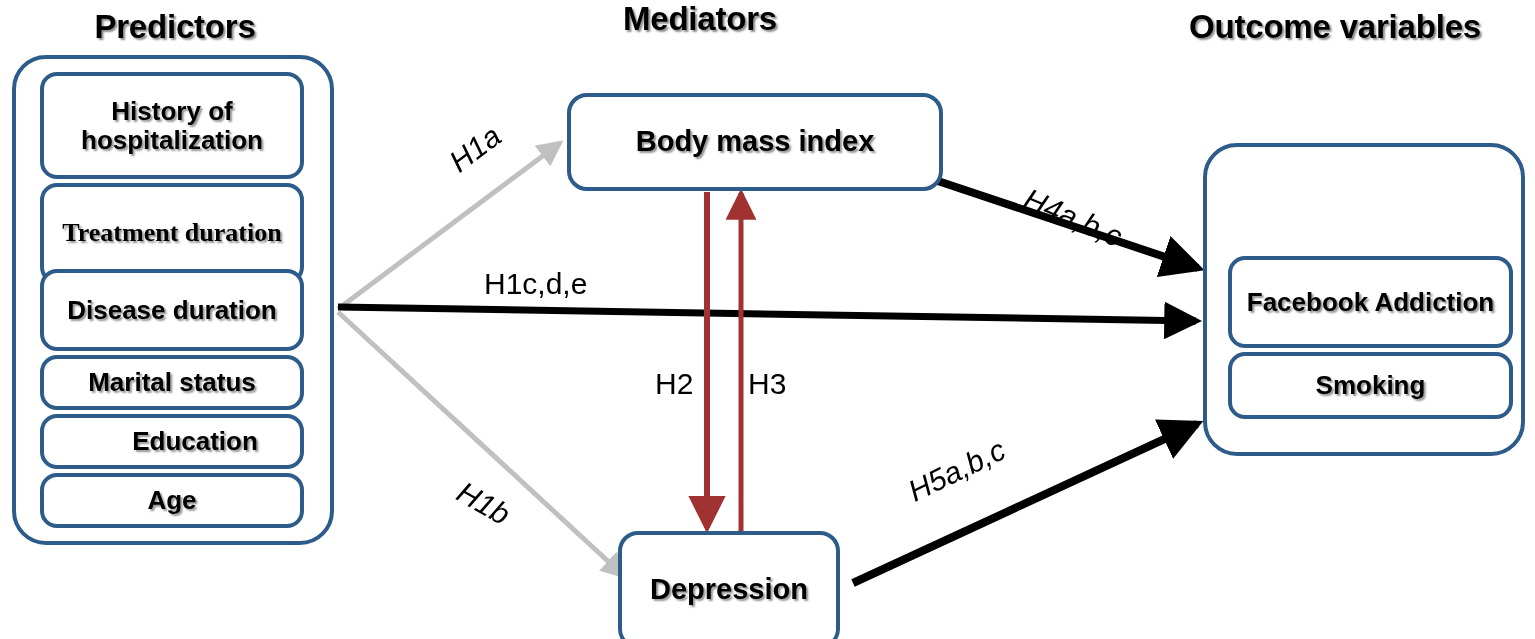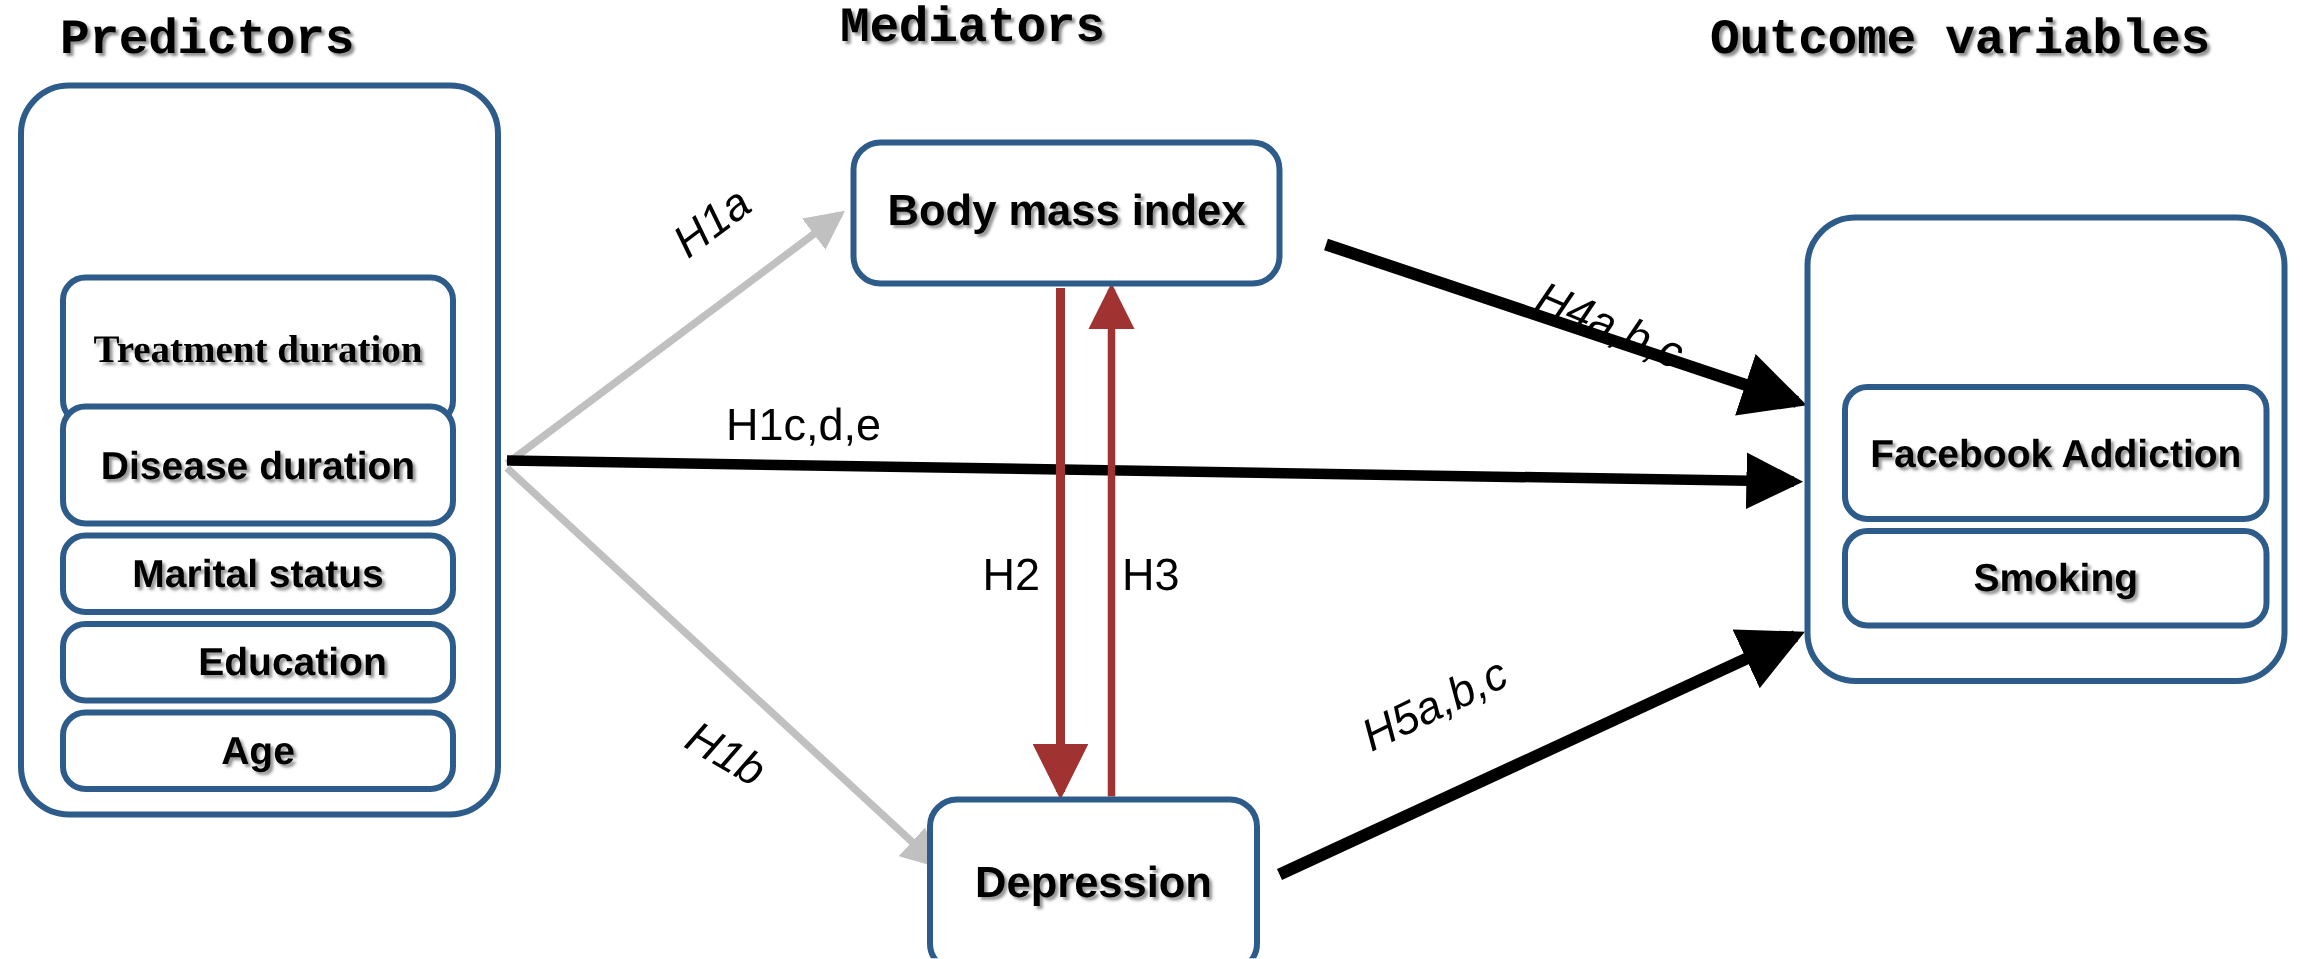--- a/index.html
+++ b/index.html
@@ -19,24 +19,25 @@
     position: absolute;
     left: 0; top: 0;
     width: 1535px;
     height: 639px;
     pointer-events: none;
   }
 
   
   .col-title {
     position: absolute;
-    font-family: Liberation Mono, monospace;
+    font-family: Liberation Sans, sans-serif;
     font-weight: bold;
     font-size: 33px;
     color: #000000;
+    text-align: center;
     white-space: nowrap;
     text-shadow: 2px 2px 2px rgba(120,120,120,0.85);
     letter-spacing: -0.2px;
   }
   #title-predictors { left: 40px;  top: 8px;  width: 270px; }
   #title-mediators  { left: 560px; top: 0px;  width: 280px; }
   #title-outcomes   { left: 1140px;top: 8px;  width: 390px; }
 
   
   .group-box {
@@ -69,21 +70,21 @@
   .pred-item { left: 40px; width: 264px; font-size: 26px; }
   #pred-history   { top: 72px;  height: 107px; }
   #pred-treatment { top: 183px; height: 101px; font-family: Liberation Serif, serif; }
   #pred-disease   { top: 269px; height: 82px; }
   #pred-marital   { top: 355px; height: 55px; }
   #pred-education { top: 414px; height: 55px; padding-left: 46px; }
   #pred-age       { top: 473px; height: 55px; }
 
   
   #node-bmi {
-    left: 567px; top: 93px; width: 288px; height: 98px;
+    left: 567px; top: 93px; width: 376px; height: 98px;
     font-size: 29px; border-radius: 20px;
   }
   #node-depression {
     left: 618px; top: 531px; width: 222px; height: 118px;
     font-size: 29px; border-radius: 20px;
   }
 
   
   #outcomes-group { left: 1203px; top: 143px; width: 322px; height: 313px; z-index: 2; }
   .out-item { left: 1228px; width: 285px; font-size: 26px; }
@@ -142,20 +143,21 @@
 
     <line x1="853" y1="583" x2="1197" y2="424" stroke="#000000" stroke-width="8" marker-end="url(#ah-black)"></line>
   </svg>
 
   <div class="col-title" id="title-predictors">Predictors</div>
   <div class="col-title" id="title-mediators">Mediators</div>
   <div class="col-title" id="title-outcomes">Outcome variables</div>
 
   <div class="group-box" id="predictors-group"></div>
 
+  <div class="node-box pred-item" id="pred-history">History of hospitalization</div>
   <div class="node-box pred-item" id="pred-treatment">Treatment duration</div>
   <div class="node-box pred-item" id="pred-disease">Disease duration</div>
   <div class="node-box pred-item" id="pred-marital">Marital status</div>
   <div class="node-box pred-item" id="pred-education">Education</div>
   <div class="node-box pred-item" id="pred-age">Age</div>
 
   <div class="node-box" id="node-bmi">Body mass index</div>
   <div class="node-box" id="node-depression">Depression</div>
 
   <div class="group-box" id="outcomes-group"></div>

